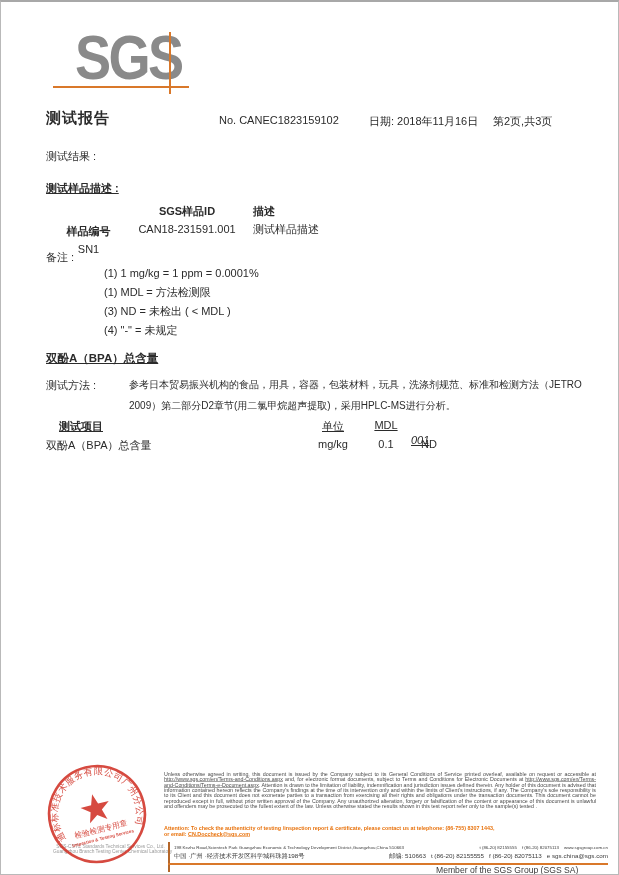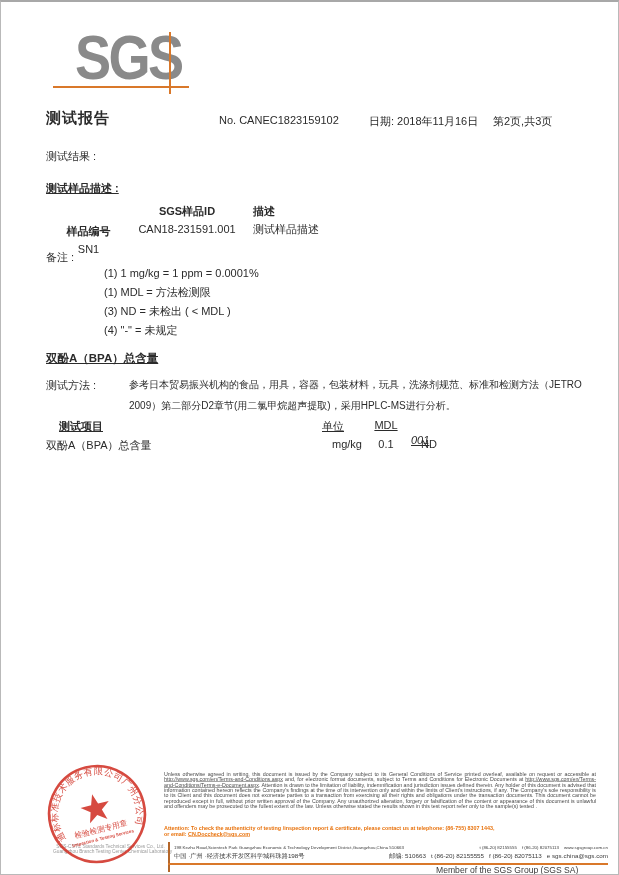--- a/index.html
+++ b/index.html
@@ -33,21 +33,21 @@
   .notes-label { position:absolute; left:45px; top:248px; font-size:11px; }
   .notes { position:absolute; left:103px; top:262px; font-size:11px; line-height:19px; list-style:none; }
   .analyte-title { position:absolute; left:45px; top:349px; font-size:11.5px; font-weight:700; text-decoration:underline; }
   .method-label { position:absolute; left:45px; top:376px; font-size:11px; }
   .method-text { position:absolute; left:128px; top:373px; width:466px; font-size:10px; line-height:20.5px; }
   .rtable-hdr-item { position:absolute; left:58px; top:417px; font-size:11px; font-weight:700; text-decoration:underline; }
   .rtable-hdr-unit { position:absolute; left:312px; top:417px; width:40px; text-align:center; font-size:11px; text-decoration:underline; }
   .rtable-hdr-mdl  { position:absolute; left:367px; top:417px; width:36px; text-align:center; font-size:11px; text-decoration:underline; }
   .rtable-hdr-res  { position:absolute; left:410px; top:432px; width:36px; text-align:left; font-size:11px; font-style:italic; text-decoration:underline; }
   .rtable-row-item { position:absolute; left:45px;  top:436px; font-size:11px; }
-  .rtable-row-unit { position:absolute; left:312px; top:436px; width:40px; text-align:center; font-size:11px;margin-left:14px; }
+  .rtable-row-unit { position:absolute; left:312px; top:436px; width:40px; text-align:center; font-size:11px; }
   .rtable-row-mdl  { position:absolute; left:367px; top:436px; width:36px; text-align:center; font-size:11px; }
   .rtable-row-res  { position:absolute; left:410px; top:436px; width:36px; text-align:center; font-size:11px; }
   
   .disclaimer-outer { position:absolute; left:163px; top:769px; width:432px; height:55px; overflow:visible; }
   .disclaimer {
     width:864px; transform:scale(0.5); transform-origin:left top;
     font-size:10.6px; line-height:10.8px; text-align:justify; color:#4a4a4a;
   }
   .disclaimer .lnk { text-decoration:underline; color:#4a4a4a; }
   .attention-outer { position:absolute; left:163px; top:823px; width:440px; }

